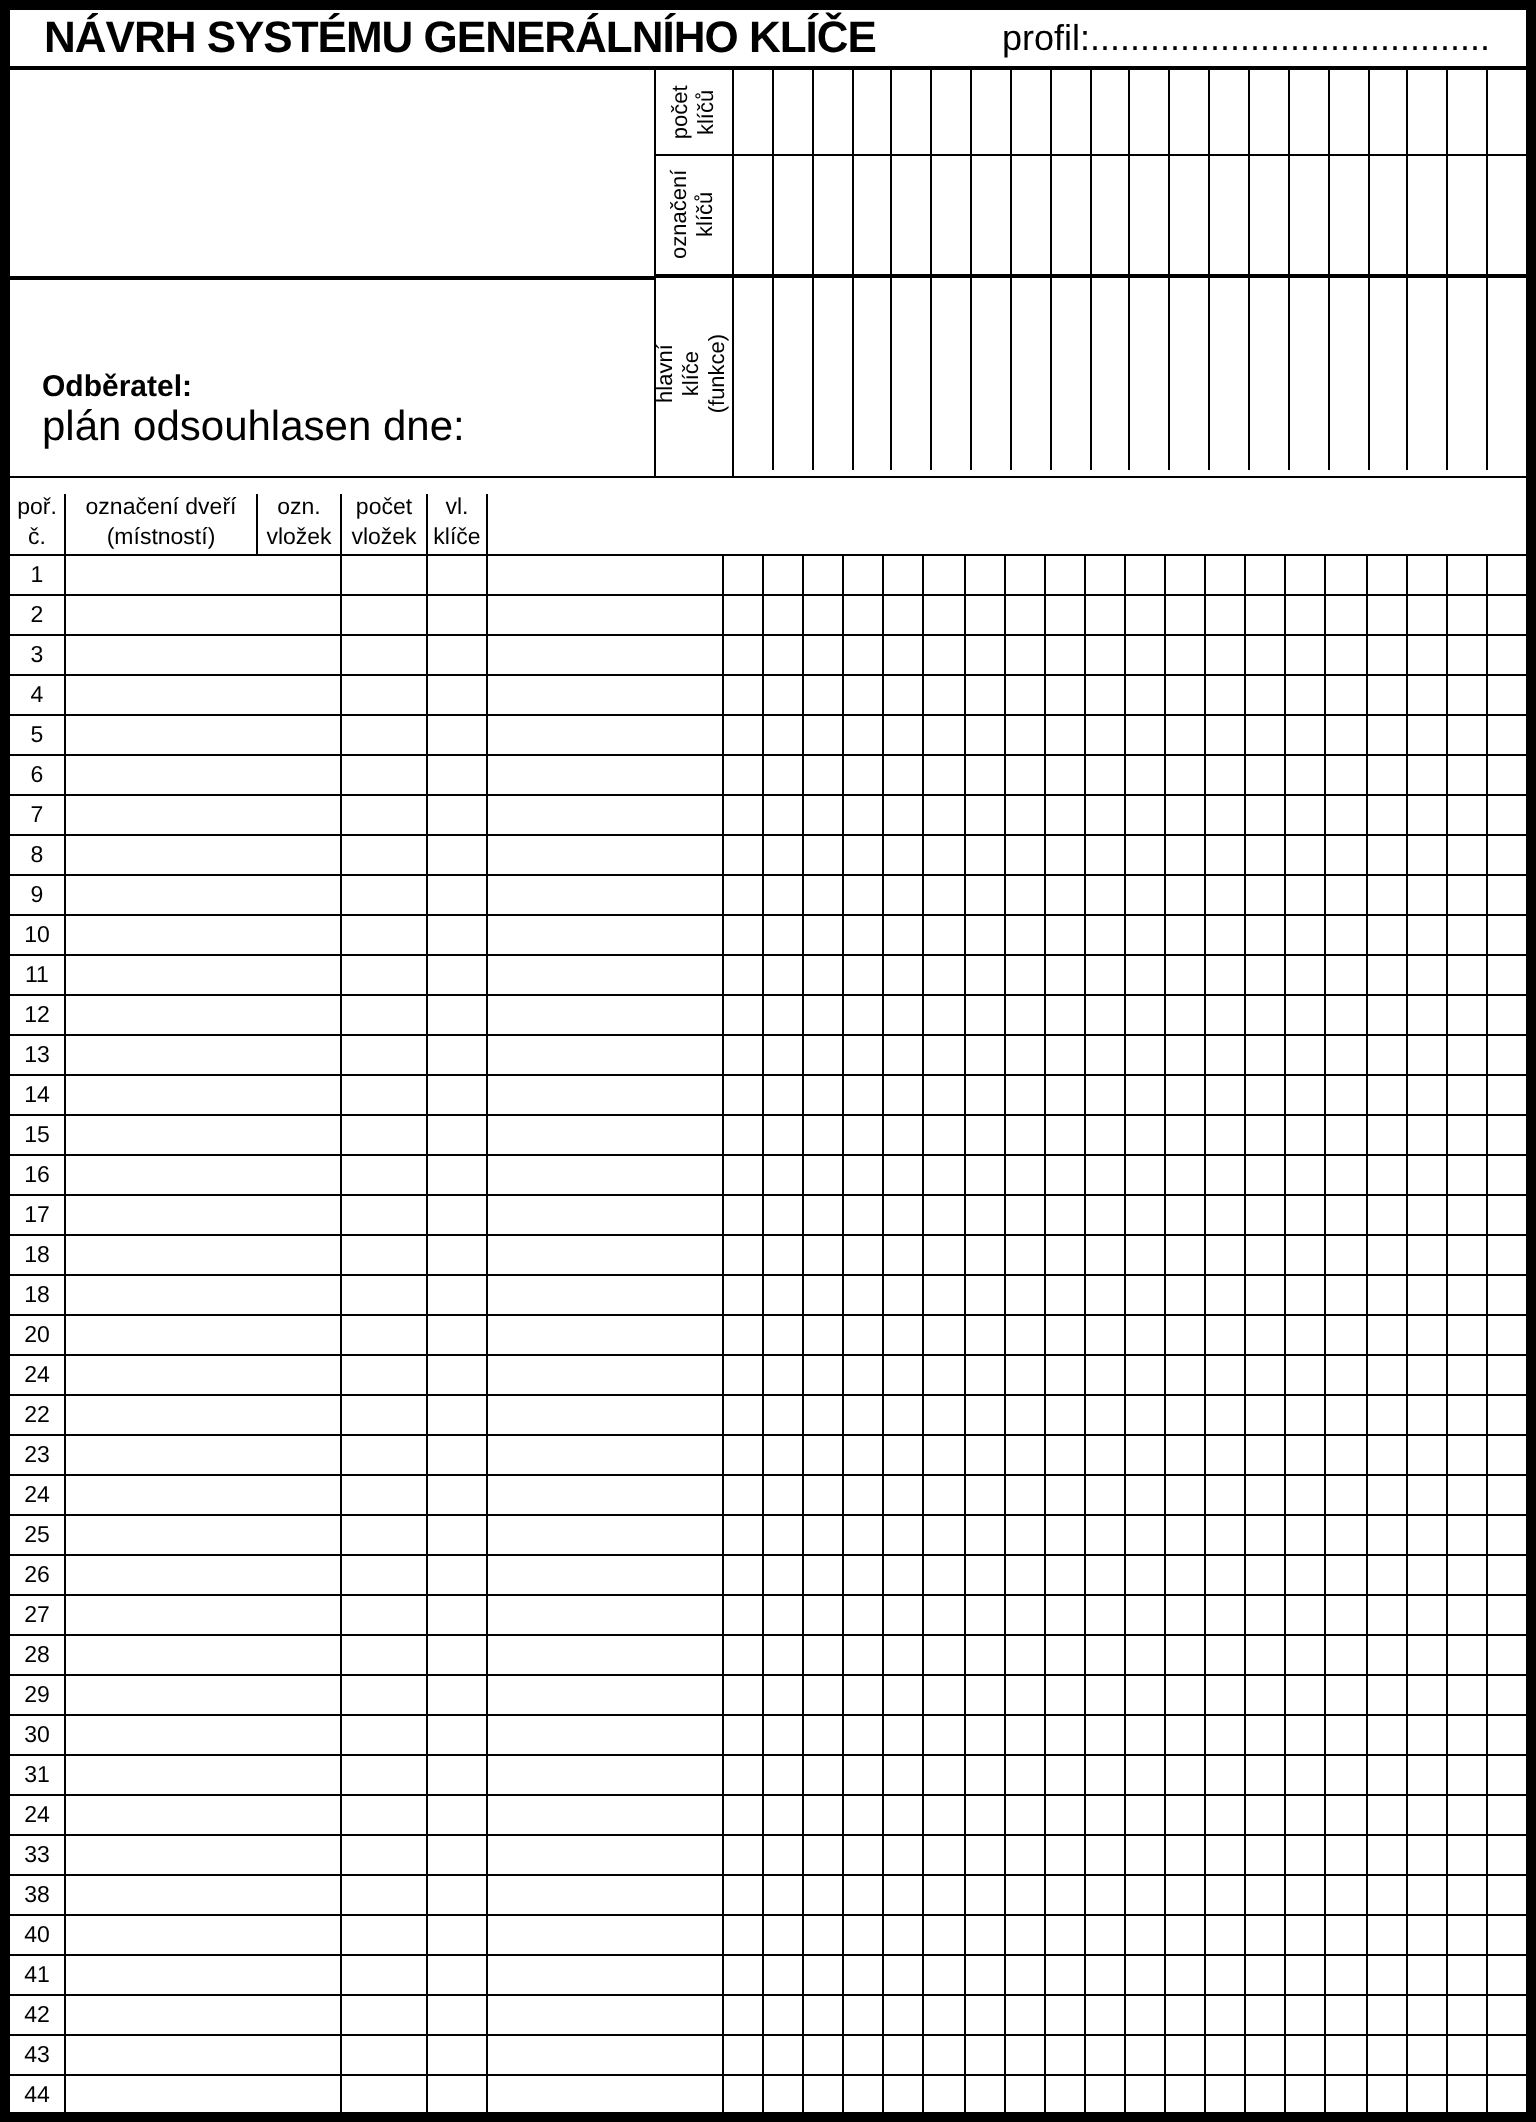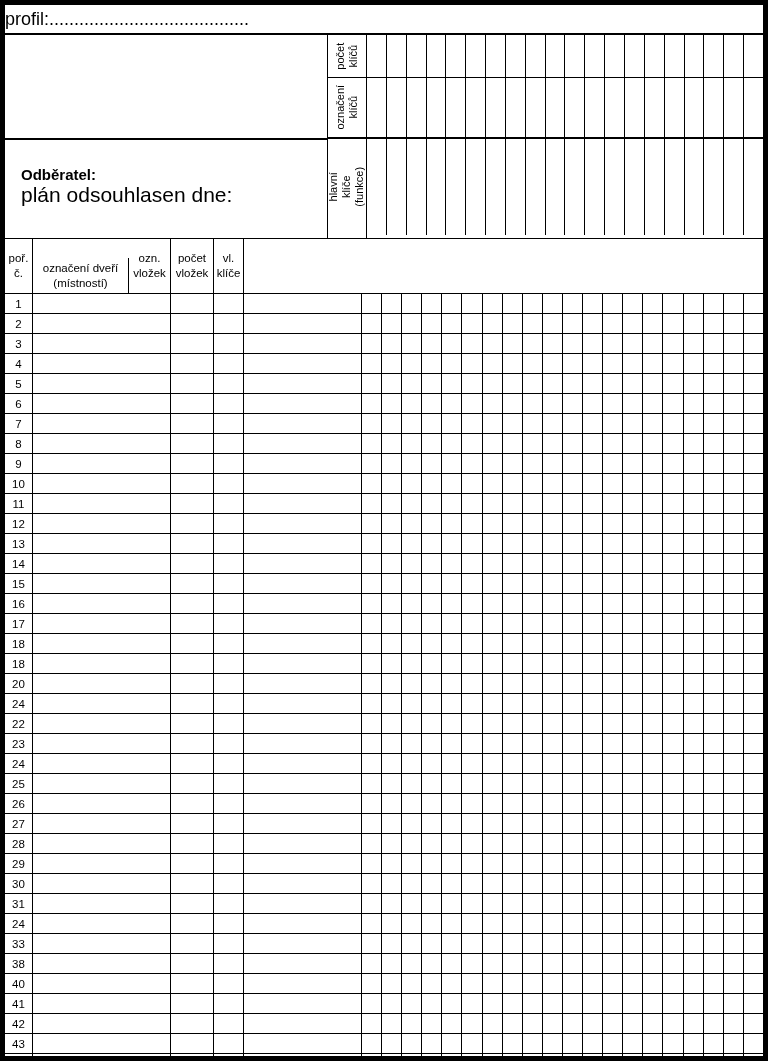--- a/index.html
+++ b/index.html
@@ -49,21 +49,21 @@
     flex-direction: column;
   }
   .blank-top {
     height: 105px;
     border-bottom: 2px solid #000;
   }
   .customer-pane {
     flex: 1;
     display: flex;
     flex-direction: column;
-    justify-content: center;
+    justify-content: flex-end;
     padding: 7px 0 12px 16px;
   }
   .odberatel { font-size: 15px; font-weight: bold; }
   .plan-approved { font-size: 21px; }
 
   .label-col {
     width: 39px;
     border-right: 1px solid #000;
     display: flex;
     flex-direction: column;
@@ -92,24 +92,25 @@
   }
   .band { display: flex; }
   .band-pocet    { height: 43px; border-bottom: 1px solid #000; }
   .band-oznaceni { height: 61px; border-bottom: 2px solid #000; }
   .band-hlavni   { height: 96px; }
   .gcell { flex: 1; border-left: 1px solid #000; }
   .gcell:first-child { border-left: none; }
 
   
   .thead {
-    height: 56px;
+    height: 40px;
     border-top: 1px solid #000;
     border-bottom: 1px solid #000;
     display: flex;
+    align-items: flex-end;
   }
   .th {
     display: flex;
     align-items: center;
     justify-content: center;
     text-align: center;
     white-space: pre-line;
     font-size: 11.5px;
     line-height: 1.3;
     border-right: 1px solid #000;
@@ -144,20 +145,21 @@
     flex: 1;
     display: flex;
   }
 </style>
 </head>
 <body>
 
 <div class="page">
 
   <div class="title-row">
+    <div class="title">NÁVRH SYSTÉMU GENERÁLNÍHO KLÍČE</div>
     <div class="profil"><span>profil:</span><span>........................................</span></div>
   </div>
 
   <div class="header-area">
     <div class="left-pane">
       <div class="blank-top"></div>
       <div class="customer-pane">
         <div class="odberatel">Odběratel:</div>
         <div class="plan-approved">plán odsouhlasen dne:</div>
       </div>

